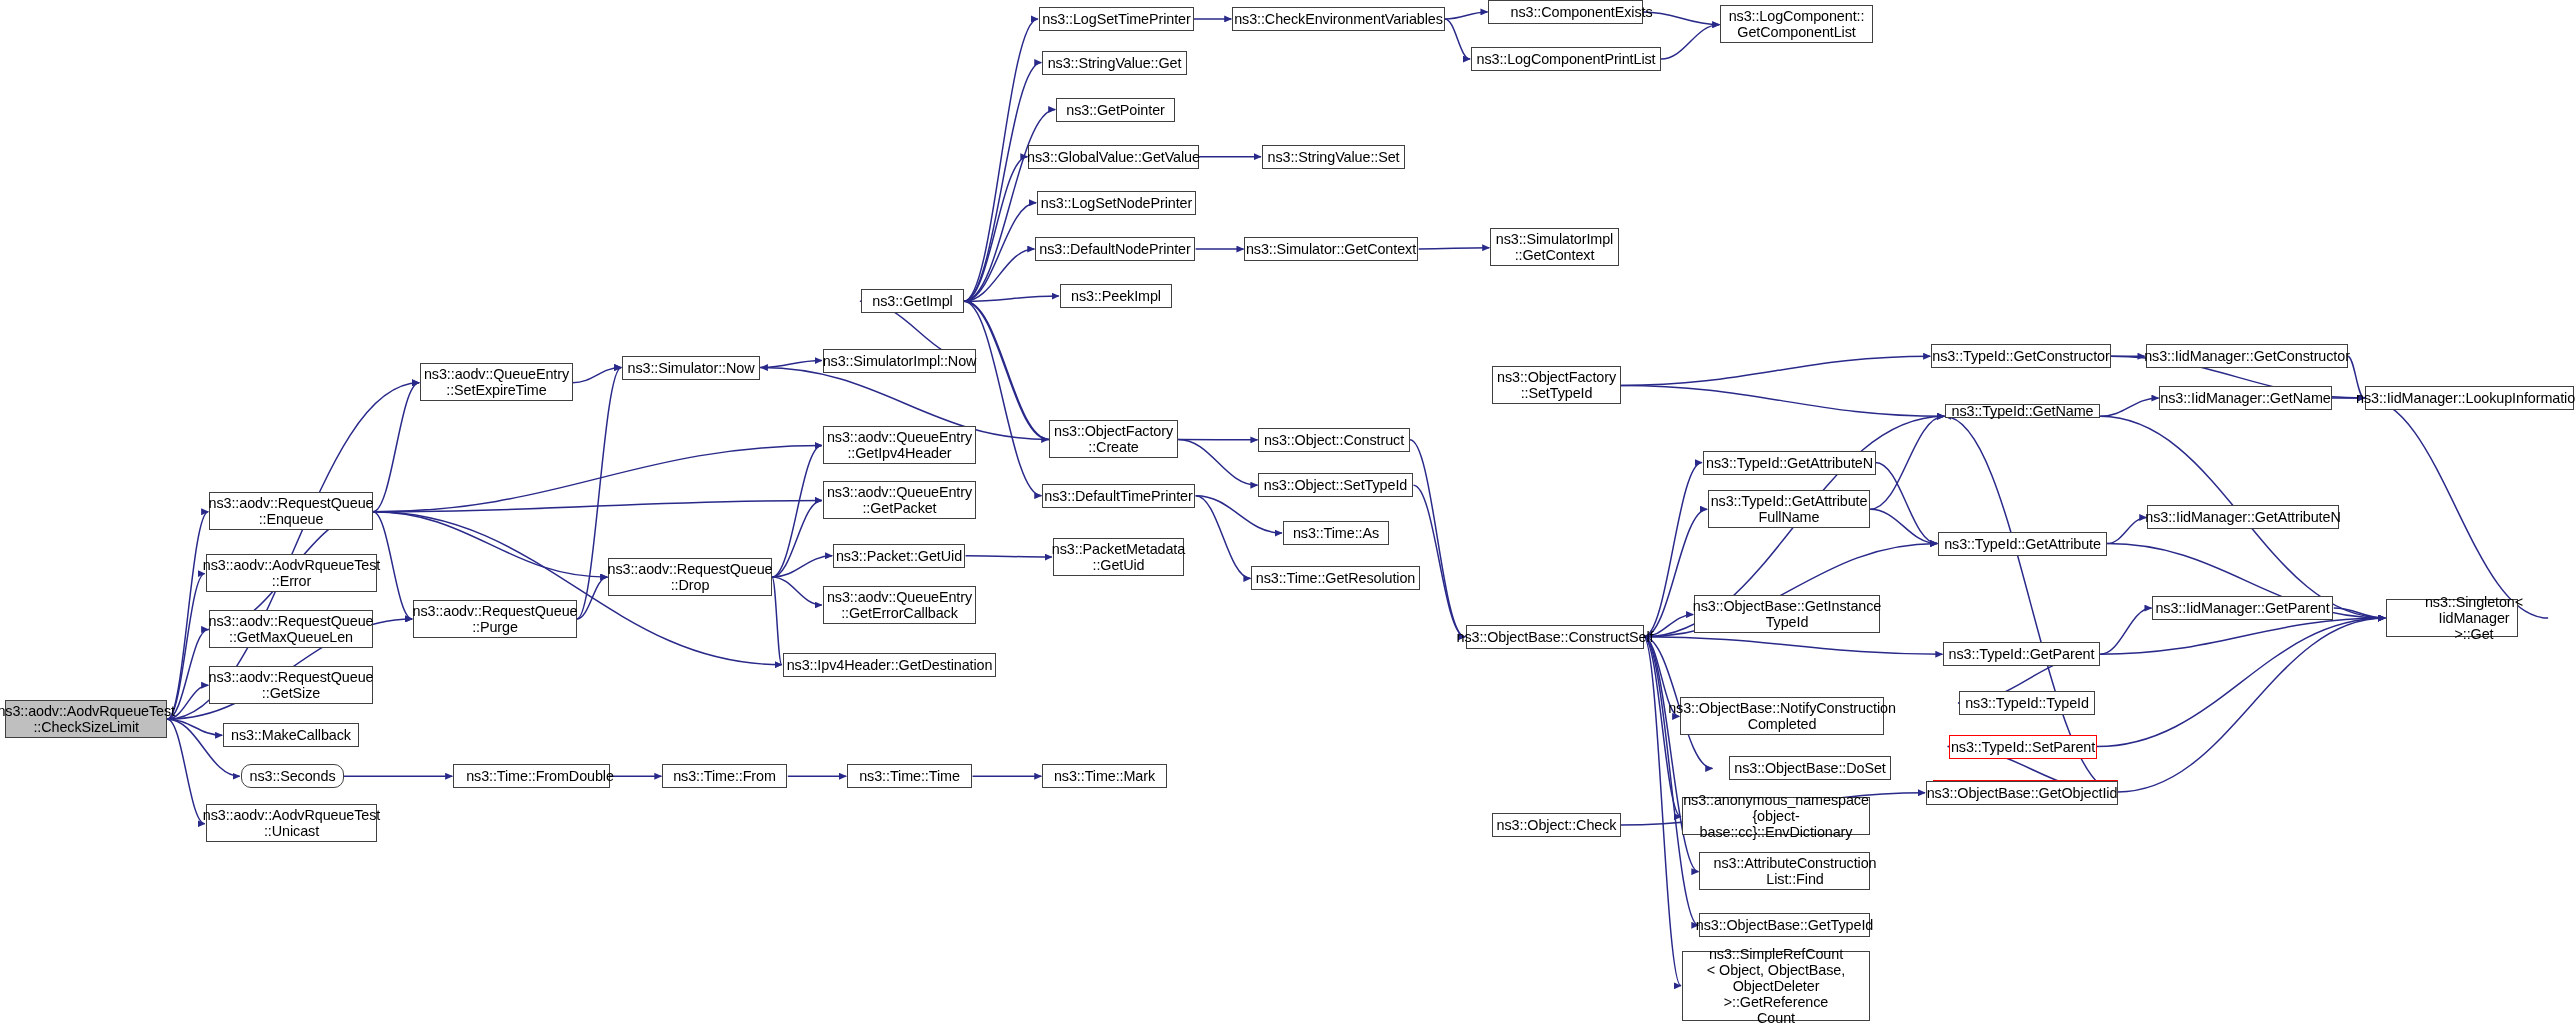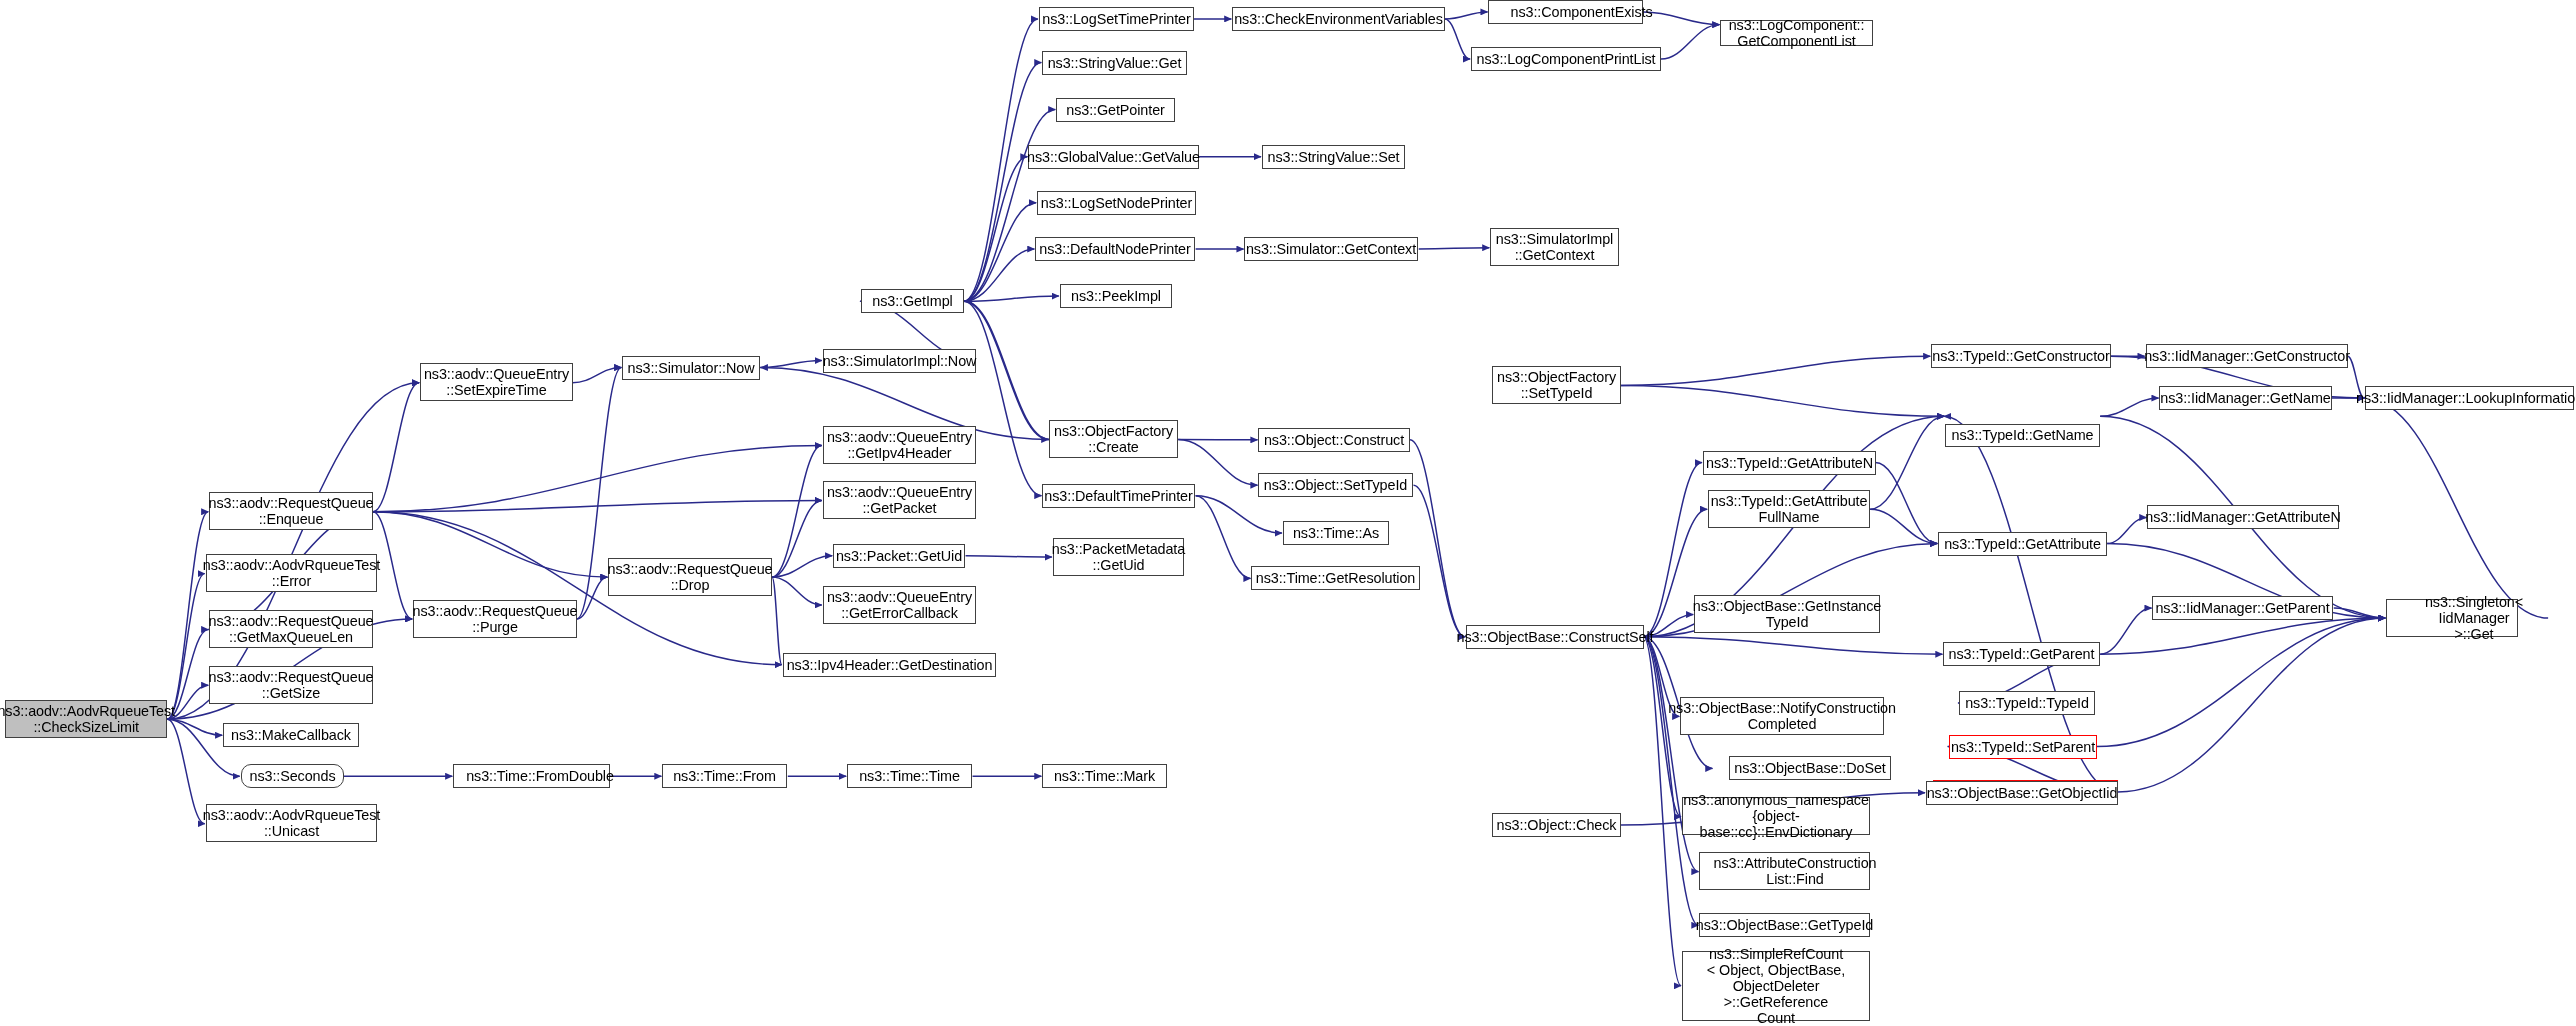--- a/index.html
+++ b/index.html
@@ -178,21 +178,21 @@
       <div class="node" style="left: 1039px; top: 7px; width: 155px; height: 23.5px;">ns3::LogSetTimePrinter</div>
       <div class="node" style="left: 1042px; top: 51px; width: 145px; height: 23.5px;">ns3::StringValue::Get</div>
       <div class="node" style="left: 1056px; top: 98px; width: 119px; height: 23.5px;">ns3::GetPointer</div>
       <div class="node" style="left: 1028px; top: 145px; width: 171px; height: 23.5px;">ns3::GlobalValue::GetValue</div>
       <div class="node" style="left: 1037px; top: 191px; width: 159px; height: 23.5px;">ns3::LogSetNodePrinter</div>
       <div class="node" style="left: 1035px; top: 237px; width: 160px; height: 23.5px;">ns3::DefaultNodePrinter</div>
       <div class="node" style="left: 1060px; top: 284px; width: 112px; height: 23.5px;">ns3::PeekImpl</div>
       <div class="node" style="left: 1232px; top: 7px; width: 213px; height: 23.5px; text-align: right;">ns3::CheckEnvironmentVariables</div>
       <div class="node" style="left: 1488px; top: 0px; width: 155px; height: 23.5px; padding-left: 32px;">ns3::ComponentExists</div>
       <div class="node" style="left: 1471px; top: 47px; width: 190px; height: 23.5px;">ns3::LogComponentPrintList</div>
-      <div class="node" style="left: 1720px; top: 20px; width: 153px; height: 26px;">ns3::LogComponent::
+      <div class="node" style="left: 1720px; top: 5px; width: 153px; height: 38px;">ns3::LogComponent::
 GetComponentList</div>
       <div class="node" style="left: 1262px; top: 145px; width: 143px; height: 23.5px;">ns3::StringValue::Set</div>
       <div class="node" style="left: 1244px; top: 237px; width: 174px; height: 23.5px;">ns3::Simulator::GetContext</div>
       <div class="node" style="left: 1490px; top: 228px; width: 129px; height: 38px;">ns3::SimulatorImpl
 ::GetContext</div>
       <div class="node" style="left: 1049px; top: 420px; width: 129px; height: 38px;">ns3::ObjectFactory
 ::Create</div>
       <div class="node" style="left: 1042px; top: 484px; width: 153px; height: 23.5px;">ns3::DefaultTimePrinter</div>
       <div class="node" style="left: 1053px; top: 538px; width: 131px; height: 38px;">ns3::PacketMetadata
 ::GetUid</div>
@@ -215,21 +215,21 @@
       <div class="node" style="left: 1682px; top: 797px; width: 188px; height: 38px;">ns3::anonymous_namespace
 {object-base::cc}::EnvDictionary</div>
       <div class="node" style="left: 1699px; top: 852px; width: 171px; height: 38px; padding-left: 21px;">ns3::AttributeConstruction
 List::Find</div>
       <div class="node" style="left: 1699px; top: 913px; width: 171px; height: 23.5px;">ns3::ObjectBase::GetTypeId</div>
       <div class="node" style="left: 1682px; top: 951px; width: 188px; height: 70px;">ns3::SimpleRefCount
 &lt; Object, ObjectBase,
  ObjectDeleter &gt;::GetReference
 Count</div>
       <div class="node" style="left: 1931px; top: 344px; width: 180px; height: 23.5px;">ns3::TypeId::GetConstructor</div>
-      <div class="node" style="left: 1945px; top: 404px; width: 155px; height: 23px; margin-top: 20px;">ns3::TypeId::GetName</div>
+      <div class="node" style="left: 1945px; top: 404px; width: 155px; height: 14px;">ns3::TypeId::GetName</div>
       <div class="node" style="left: 1938px; top: 532px; width: 169px; height: 23.5px;">ns3::TypeId::GetAttribute</div>
       <div class="node" style="left: 1943px; top: 642px; width: 157px; height: 23.5px;">ns3::TypeId::GetParent</div>
       <div class="node" style="left: 1959px; top: 691px; width: 136px; height: 23.5px;">ns3::TypeId::TypeId</div>
       <div class="node redborder" style="left: 1949px; top: 735px; width: 148px; height: 23.5px;">ns3::TypeId::SetParent</div>
       <div class="node redborder" style="left: 1933px; top: 780px; width: 185px; height: 23.5px;">ns3::TypeId::SetGroupName</div>
       <div class="node" style="left: 1926px; top: 781px; width: 192px; height: 23.5px;">ns3::ObjectBase::GetObjectIid</div>
       <div class="node" style="left: 2146px; top: 344px; width: 202px; height: 23.5px;">ns3::IidManager::GetConstructor</div>
       <div class="node" style="left: 2159px; top: 386px; width: 173px; height: 23.5px;">ns3::IidManager::GetName</div>
       <div class="node" style="left: 2147px; top: 505px; width: 192px; height: 23.5px;">ns3::IidManager::GetAttributeN</div>
       <div class="node" style="left: 2152px; top: 596px; width: 181px; height: 23.5px;">ns3::IidManager::GetParent</div>

